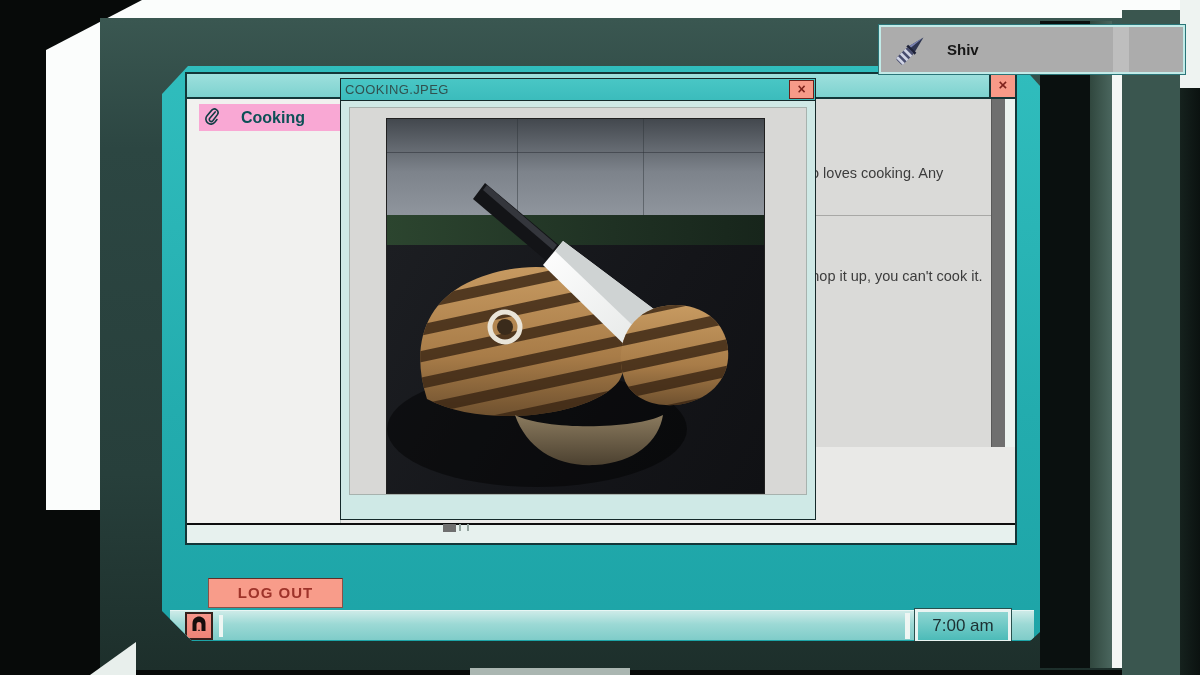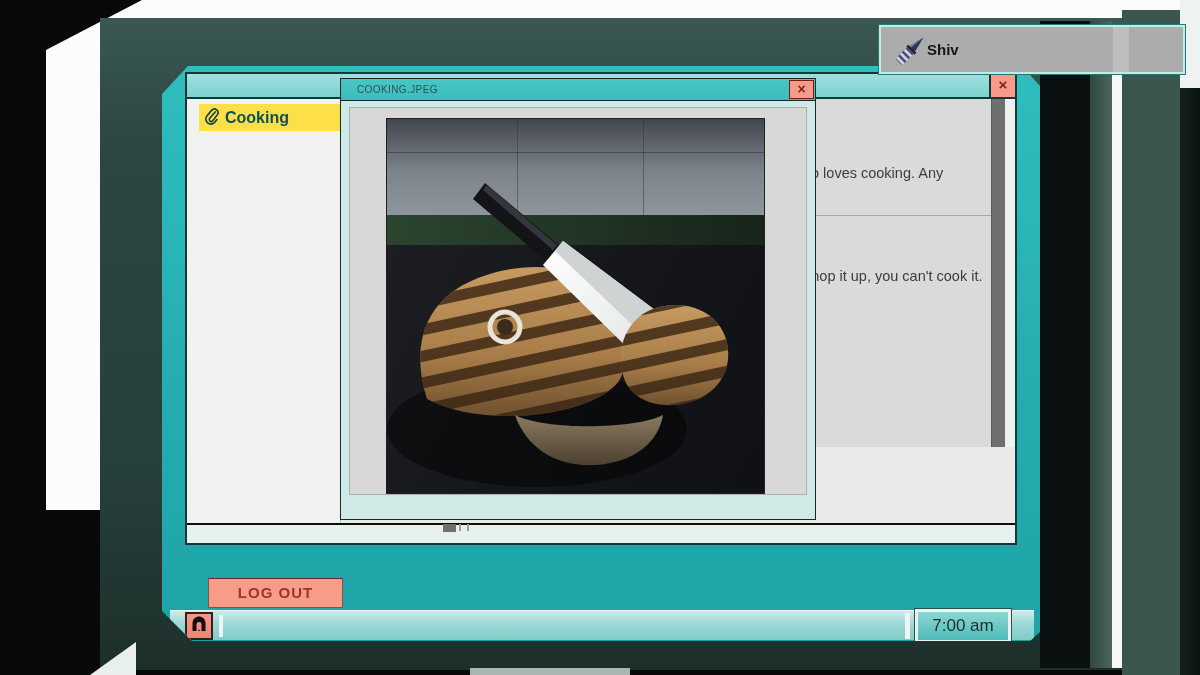--- a/index.html
+++ b/index.html
@@ -37,22 +37,22 @@
   .win-email { left:23px; top:6px; width:832px; height:473px; background:#e7f1ee;
                border:2px solid #133638; z-index:10; }
   .email-titlebar { left:0; right:0; top:0; height:25px;
                background:linear-gradient(180deg,#9ee0dd,#7dd2cf);
                border-bottom:2px solid #133638; }
   .email-close { right:0; top:0; width:26px; height:23px; background:#f79a88;
                border-left:2px solid #133638; color:#7e231c; font-weight:bold;
                font-size:15px; line-height:22px; text-align:center; cursor:pointer; }
   .email-leftpane { left:0; top:25px; width:154px; height:424px; background:#f1f1ef;
                border-right:1px solid #b8c0bd; }
-  .email-tab { left:12px; top:5px; right:0; height:27px; background:#fde047;
-               display:flex; align-items:center; gap:4px; padding-left:4px;
+  .email-tab { left:12px; top:5px; right:0; height:27px; background:#f9a8d4;
+               display:flex; align-items:center; gap:20px; padding-left:4px;
                color:#0d5056; font-weight:bold; font-size:16px; cursor:pointer; }
   .email-rightpane { left:154px; top:25px; right:0; height:424px; background:#dadad8; }
   .frag { color:#3c3c3c; font-size:14.5px; white-space:nowrap; }
   .frag1 { left:470px; top:66px; }
   .email-divider { left:470px; top:116px; width:182px; height:1px; background:#a8a8a6; }
   .frag2 { left:463px; top:169px; }
   .scroll-v-margin { left:664px; top:0; right:0; height:348px; background:#ecf2ef; }
   .scroll-v { left:650px; top:0; width:14px; height:348px; background:#6f6f6f;
               border-left:1px solid #595959; cursor:pointer; }
   .pane-lower { left:0; top:348px; right:0; bottom:0; background:#e9e9e7; }
@@ -60,21 +60,21 @@
               border-top:2px solid #0d0d0d; }
   .hthumb { left:256px; bottom:11px; width:13px; height:8px; background:#6f6f6f; z-index:6; cursor:pointer; }
   .htick  { bottom:12px; width:2px; height:7px; background:#93a39e; }
 
   
   .win-viewer { left:178px; top:12px; width:476px; height:442px; background:#cfe9e6;
                 border:1px solid #15292a; z-index:20; }
   .viewer-titlebar { left:0; right:0; top:0; height:22px;
                 background:linear-gradient(180deg,#49c6c5,#3bbcbc);
                 border-bottom:1px solid #15292a; }
-  .viewer-title { padding-left:16px; line-height:21px; font-size:10px; color:#31514f;
+  .viewer-title { padding-left:4px; line-height:21px; font-size:13px; color:#31514f;
                 letter-spacing:.4px; }
   .viewer-close { right:1px; top:1px; width:25px; height:19px; background:#f79a88;
                 border:1px solid #69201a; color:#7e231c; font-weight:bold; font-size:14px;
                 line-height:17px; text-align:center; cursor:pointer; }
   .viewer-gray { left:8px; top:28px; width:458px; height:388px; background:#d8d8d6;
                 border:1px solid #a7b2ae; }
   .photo { left:36px; top:10px; width:379px; height:376px; background:#131519;
                 border:1px solid #202020; overflow:hidden; }
   .photo-wall { left:0; top:0; right:0; height:96px;
                 background:linear-gradient(180deg,#43484e,#7d838b 55%,#8f959d); }
@@ -110,21 +110,21 @@
             background:linear-gradient(90deg,#2dbcbc 0 70%,#52c8c6);
             border:1px solid #dff5f3; border-bottom-color:#0f4a4a; z-index:60; }
   .notif-title { padding-left:5px; font-size:12.5px; font-weight:bold; color:#0c3037;
             line-height:15px; letter-spacing:.2px; }
   .notif-help { right:2px; top:1px; width:17px; height:14px; background:#d4d4d2;
             border:1px solid #2c2c2c; color:#101010; font-size:11px; font-weight:bold;
             text-align:center; line-height:12px; cursor:pointer; }
   .notif-body { left:879px; top:25px; width:306px; height:49px; background:#acacac;
             border:2px solid #c2ebe8; box-shadow:0 0 0 1px #2a7578; z-index:60; cursor:pointer; }
   .notif-lightcol { left:232px; top:0; bottom:0; width:16px; background:rgba(255,255,255,.22); }
-  .notif-item-label { left:46px; top:0; bottom:0; line-height:45px; font-weight:bold;
+  .notif-item-label { left:66px; top:0; bottom:0; line-height:45px; font-weight:bold;
             font-size:15px; color:#161616; }
 </style>
 </head>
 <body>
 
 <div id="stage">
 
   <div class="abs glow-top"></div>
   <div class="abs glow-left"></div>
   <div class="abs black-left"></div>

